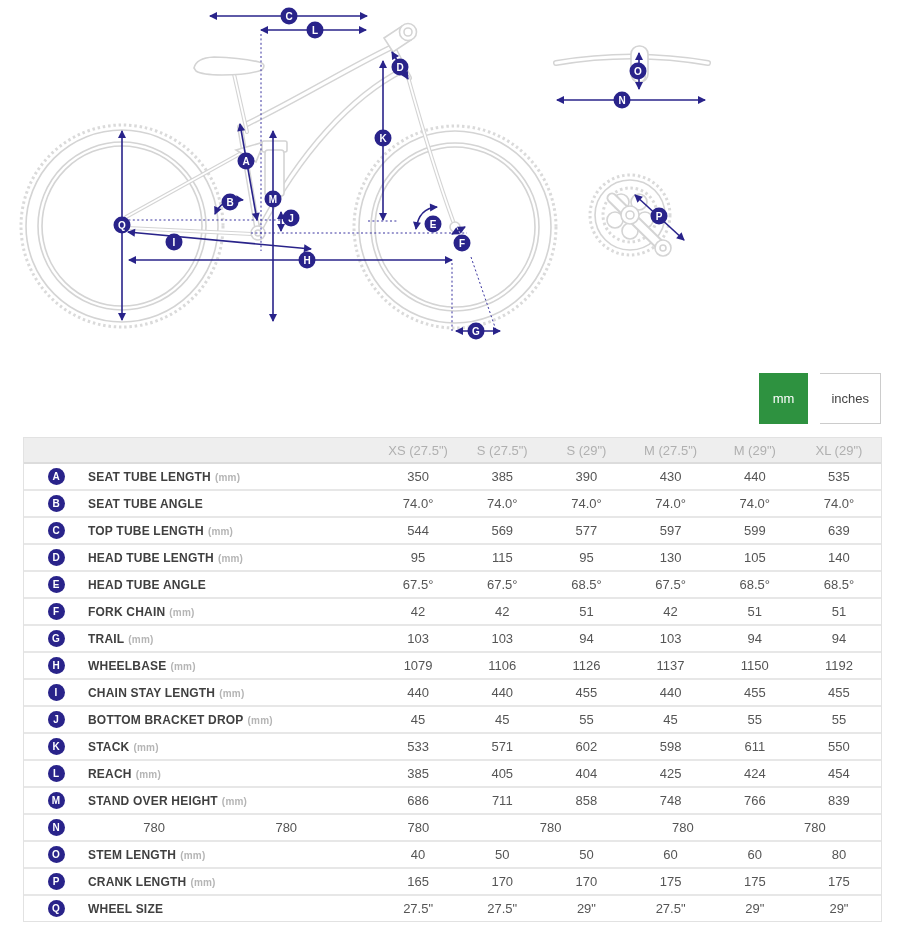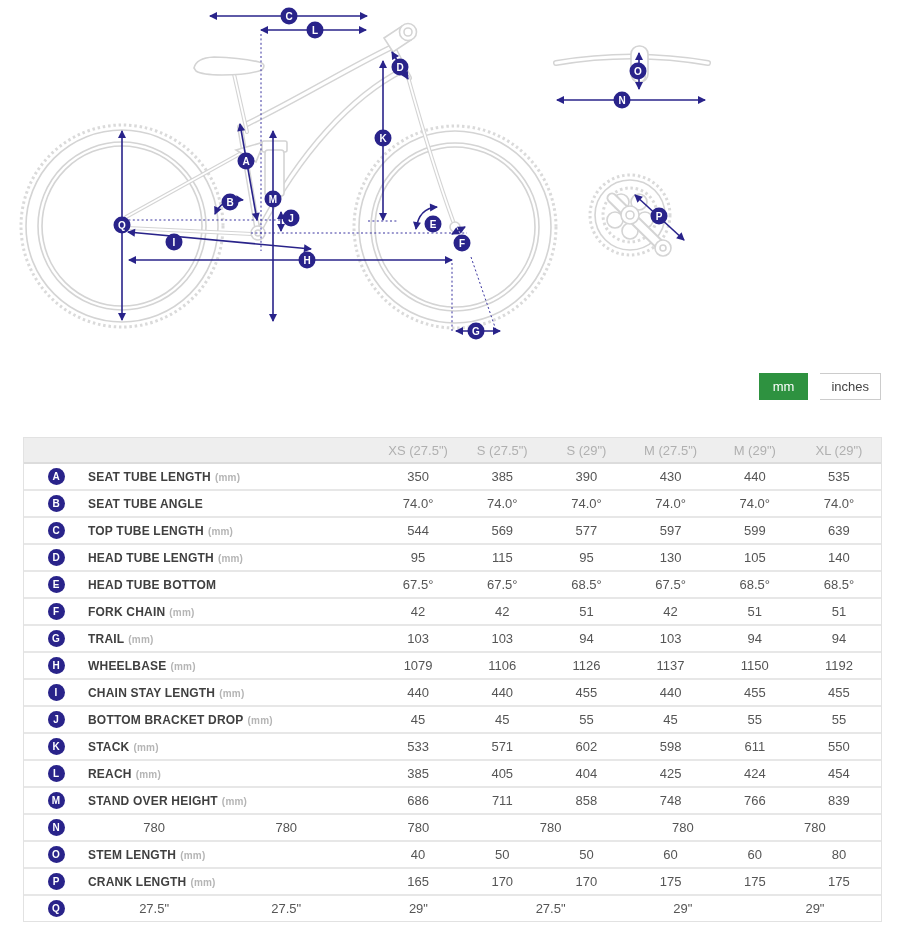--- a/index.html
+++ b/index.html
@@ -17,21 +17,21 @@
   .tubeScore{stroke:#fff;stroke-width:1.8;fill:none;stroke-linecap:round;}
   .arrow{stroke:#29238a;stroke-width:1.6;fill:none;}
   .dotted{stroke:#3a34a0;stroke-width:1;fill:none;stroke-dasharray:2 2.4;}
   .badge circle{fill:#29238a;}
   .badge text{fill:#fff;font:bold 10px "Liberation Sans",sans-serif;text-anchor:middle;}
 
   
   .unit-toggle{position:absolute;top:373px;right:24px;display:flex;font-size:13px;line-height:1;gap:12px;}
   .btn-mm{background:#2e9240;color:#fff;border:1px solid #2e9240;padding:5px 13px;cursor:pointer;
           font-family:"Liberation Sans",sans-serif;font-size:13px;}
-  .btn-inches{background:#fff;color:#444;border:1px solid #ccc;border-left:none;padding:5px 11px;cursor:pointer;
+  .btn-inches{background:#fff;color:#444;border:1px solid #ccc;border-left:none;padding:17px 11px;cursor:pointer;
           font-family:"Liberation Sans",sans-serif;font-size:13px;}
 
   
   .geo-table{position:absolute;left:23px;top:437px;width:859px;
              border:1px solid #e2e2e2;box-sizing:border-box;}
   .geo-header{display:flex;align-items:center;height:24px;background:#eee;border-bottom:2px solid #dcdcdc;}
   .geo-header .spacer{width:352px;}
   .geo-header .col{flex:1;text-align:center;color:#b0b0b0;font-size:13px;}
   .geo-row{display:flex;align-items:center;height:25px;border-bottom:2px solid #e7e7e7;background:#fff;}
   .geo-row:last-child{border-bottom:none;}
@@ -297,21 +297,21 @@
       <div class="val">95</div>
       <div class="val">130</div>
       <div class="val">105</div>
       <div class="val">140</div>
     </div>
         <div class="geo-row">
       <div class="badge-cell">
         <span class="letter-badge">E</span>
       </div>
       <div class="label-cell">
-        <span>HEAD TUBE BOTTOM</span><span class="unit"></span>
+        <span>HEAD TUBE ANGLE</span><span class="unit"></span>
       </div>
       <div class="val">67.5°</div>
       <div class="val">67.5°</div>
       <div class="val">68.5°</div>
       <div class="val">67.5°</div>
       <div class="val">68.5°</div>
       <div class="val">68.5°</div>
     </div>
         <div class="geo-row">
       <div class="badge-cell">
@@ -461,20 +461,23 @@
       <div class="val">170</div>
       <div class="val">170</div>
       <div class="val">175</div>
       <div class="val">175</div>
       <div class="val">175</div>
     </div>
         <div class="geo-row">
       <div class="badge-cell">
         <span class="letter-badge">Q</span>
       </div>
+      <div class="label-cell">
+        <span>WHEEL SIZE</span><span class="unit"></span>
+      </div>
       <div class="val">27.5"</div>
       <div class="val">27.5"</div>
       <div class="val">29"</div>
       <div class="val">27.5"</div>
       <div class="val">29"</div>
       <div class="val">29"</div>
     </div>
       </div>
   </div>
 

